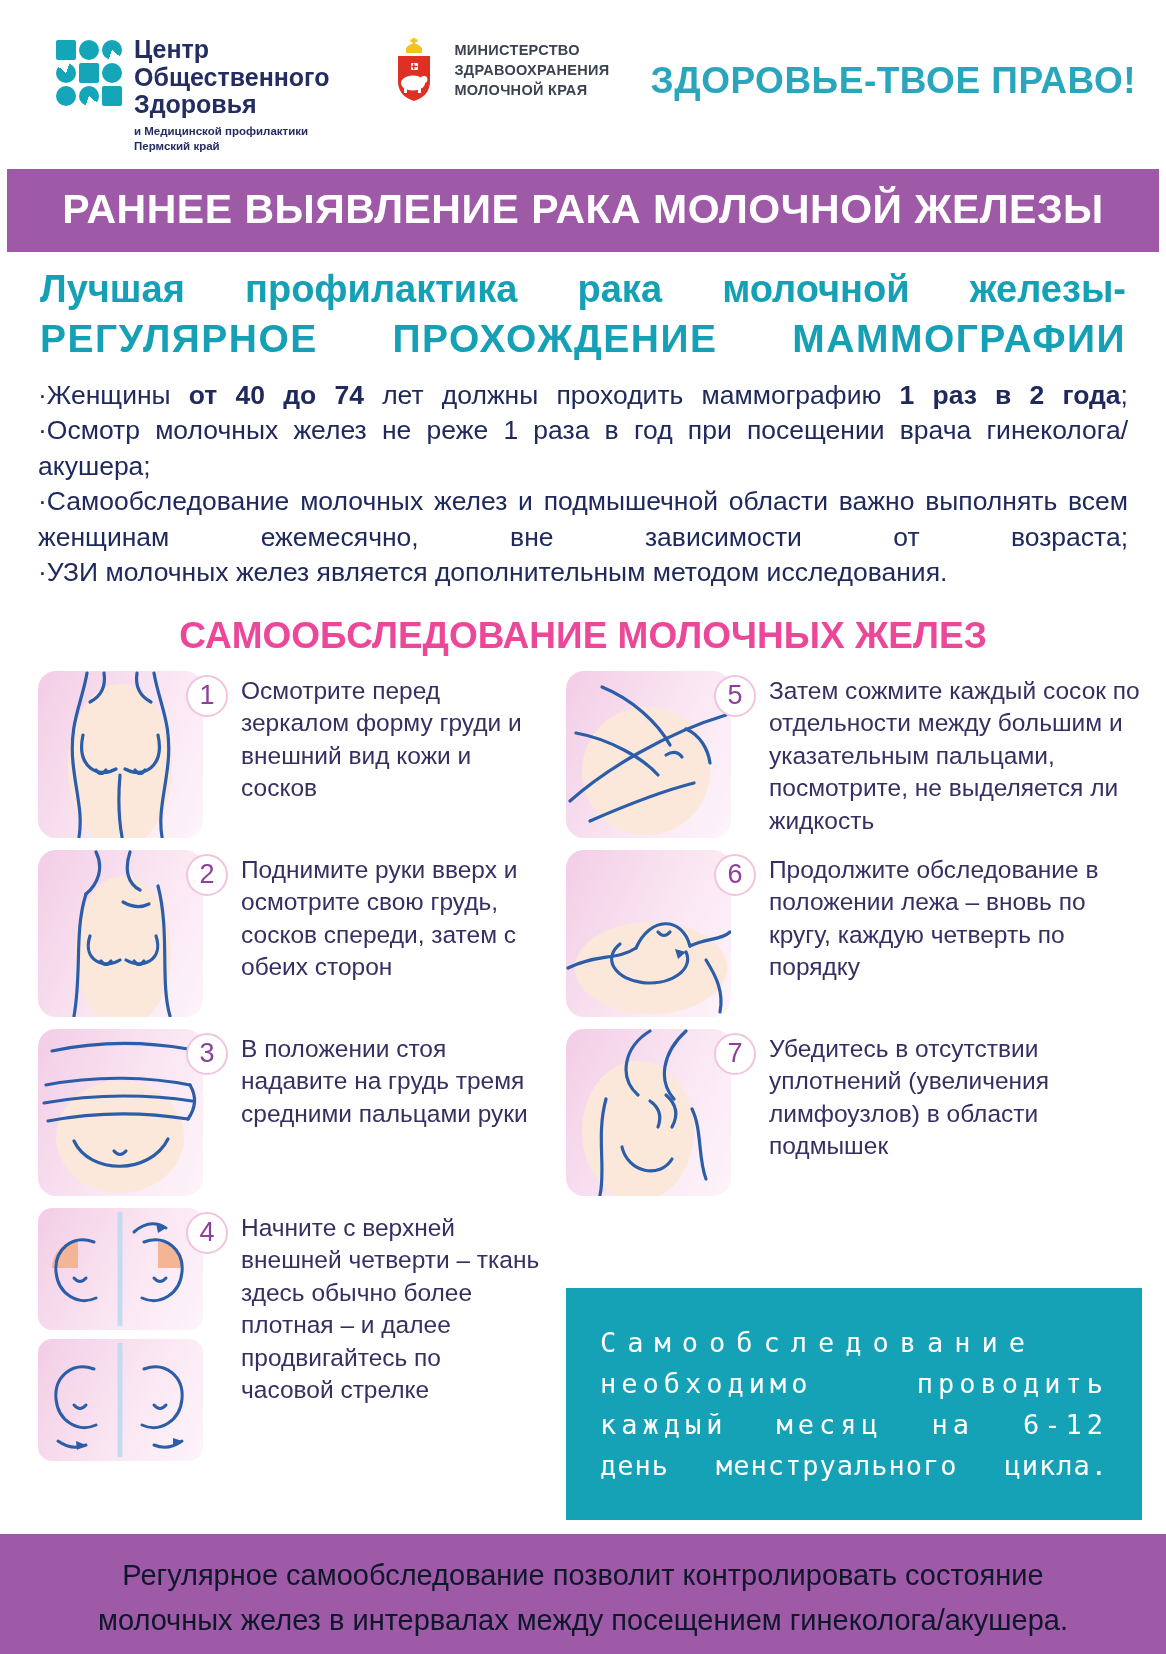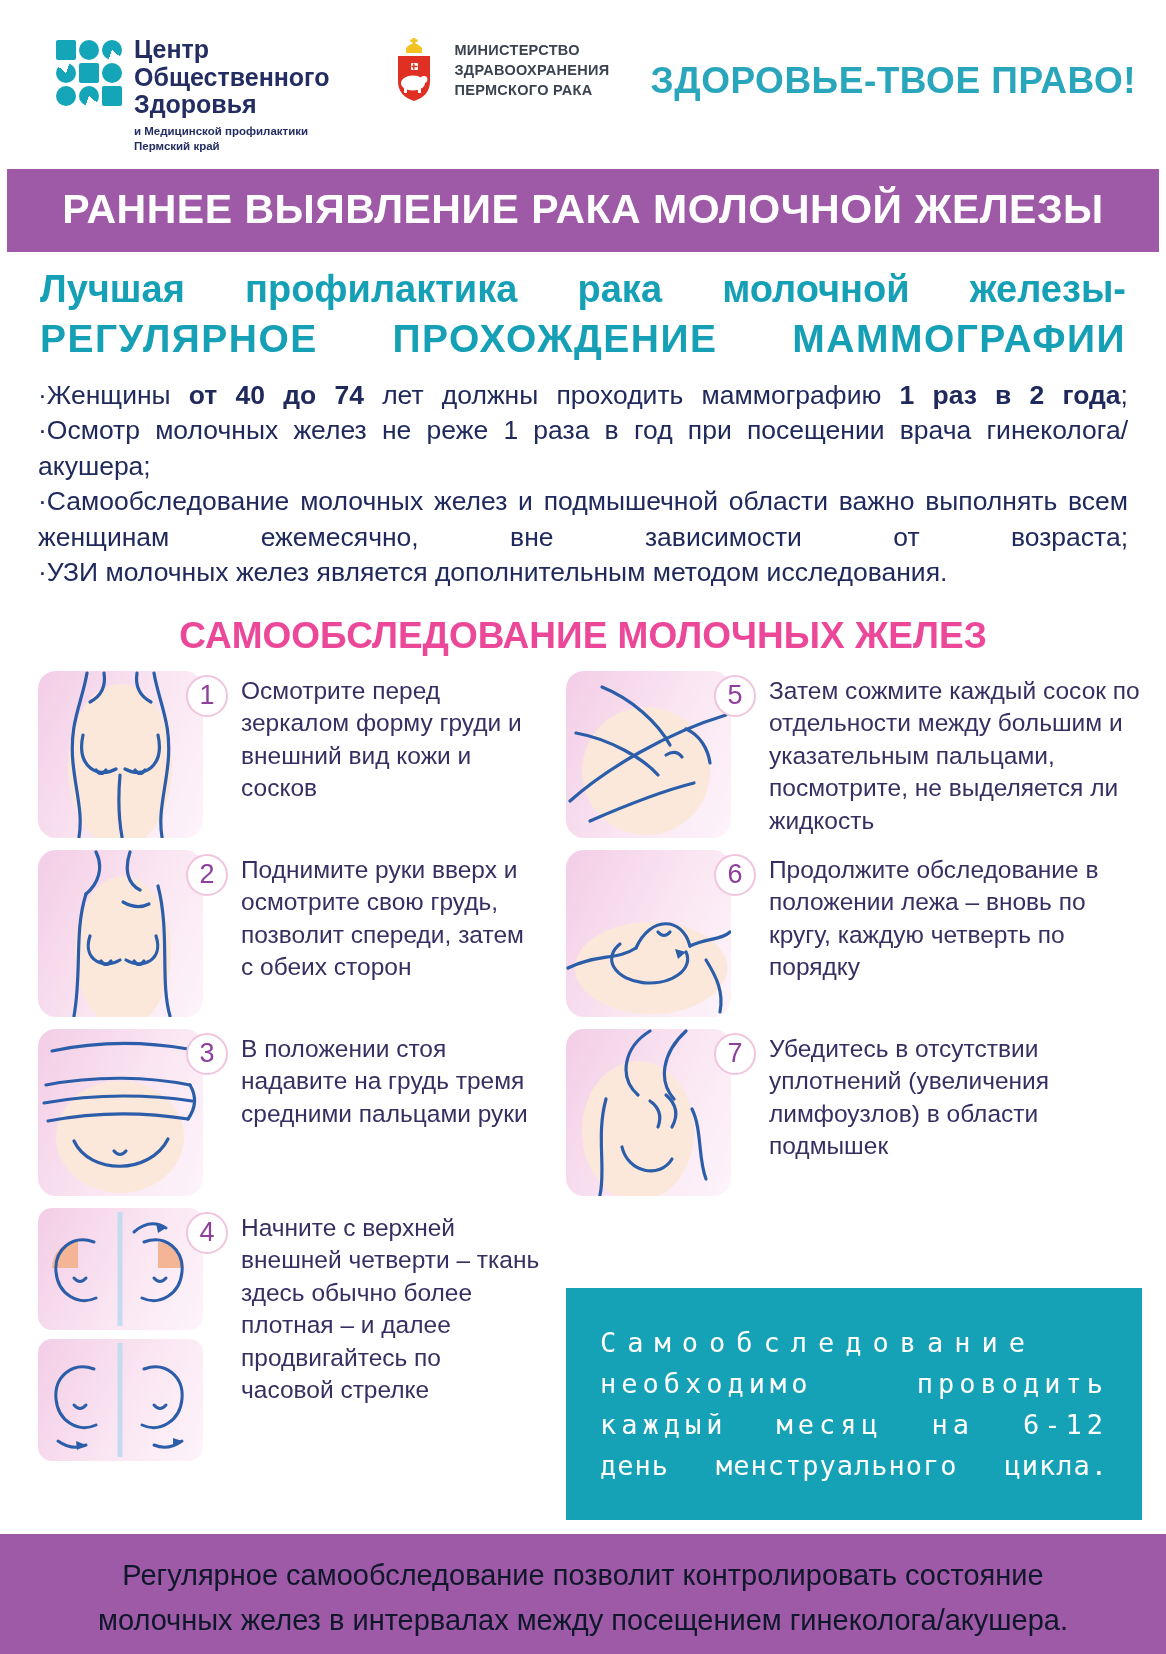--- a/index.html
+++ b/index.html
@@ -104,21 +104,21 @@
         <rect x="20" y="27" width="7" height="7" rx="1" fill="#fff"></rect>
         <path d="M22.8 27.5 v6 M20.5 30.5 h6" stroke="#e03023" stroke-width="1.4"></path>
         <ellipse cx="22" cy="47" rx="12" ry="7.5" fill="#fff"></ellipse>
         <circle cx="33" cy="43.5" r="3.4" fill="#fff"></circle>
         <rect x="13" y="51" width="3" height="6" fill="#fff"></rect>
         <rect x="27" y="51" width="3" height="6" fill="#fff"></rect>
       </svg>
       <div class="min-txt">
         <div>МИНИСТЕРСТВО</div>
         <div>ЗДРАВООХРАНЕНИЯ</div>
-        <div>ПЕРМСКОГО РАКА</div>
+        <div>МОЛОЧНОЙ КРАЯ</div>
       </div>
     </div>
 
     <div class="slogan">ЗДОРОВЬЕ-ТВОЕ ПРАВО!</div>
   </div>
 
   <div class="banner">РАННЕЕ ВЫЯВЛЕНИЕ РАКА МОЛОЧНОЙ ЖЕЛЕЗЫ</div>
 
   <div class="subtitle">
     <div class="l1">Лучшая профилактика рака молочной железы-</div>
@@ -170,21 +170,21 @@
               <path d="M120 36 C132 82 122 132 132 166"></path>
               <path d="M85 52 q14 8 26 2"></path>
               <path d="M52 86 C44 110 66 120 82 110"></path>
               <path d="M118 86 C126 110 104 120 88 110"></path>
               <path d="M63 111 q5 7 10 0"></path>
               <path d="M96 111 q5 7 10 0"></path>
             </g>
           </svg>
         </div>
         <div class="num">2</div>
-        <div class="txt">Поднимите руки вверх и осмотрите свою грудь, позволит спереди, затем с обеих сторон</div>
+        <div class="txt">Поднимите руки вверх и осмотрите свою грудь, сосков спереди, затем с обеих сторон</div>
       </div>
 
       <div class="step">
         <div class="pic">
           <svg viewBox="0 0 165 167">
             <ellipse cx="82" cy="108" rx="64" ry="56" fill="#fbe8db"></ellipse>
             <g stroke="#2b5da9" stroke-width="3.2" fill="none" stroke-linecap="round">
               <path d="M14 22 Q80 8 150 20"></path>
               <path d="M8 56 C60 46 112 48 152 56"></path>
               <path d="M6 74 C60 64 116 66 154 72"></path>

